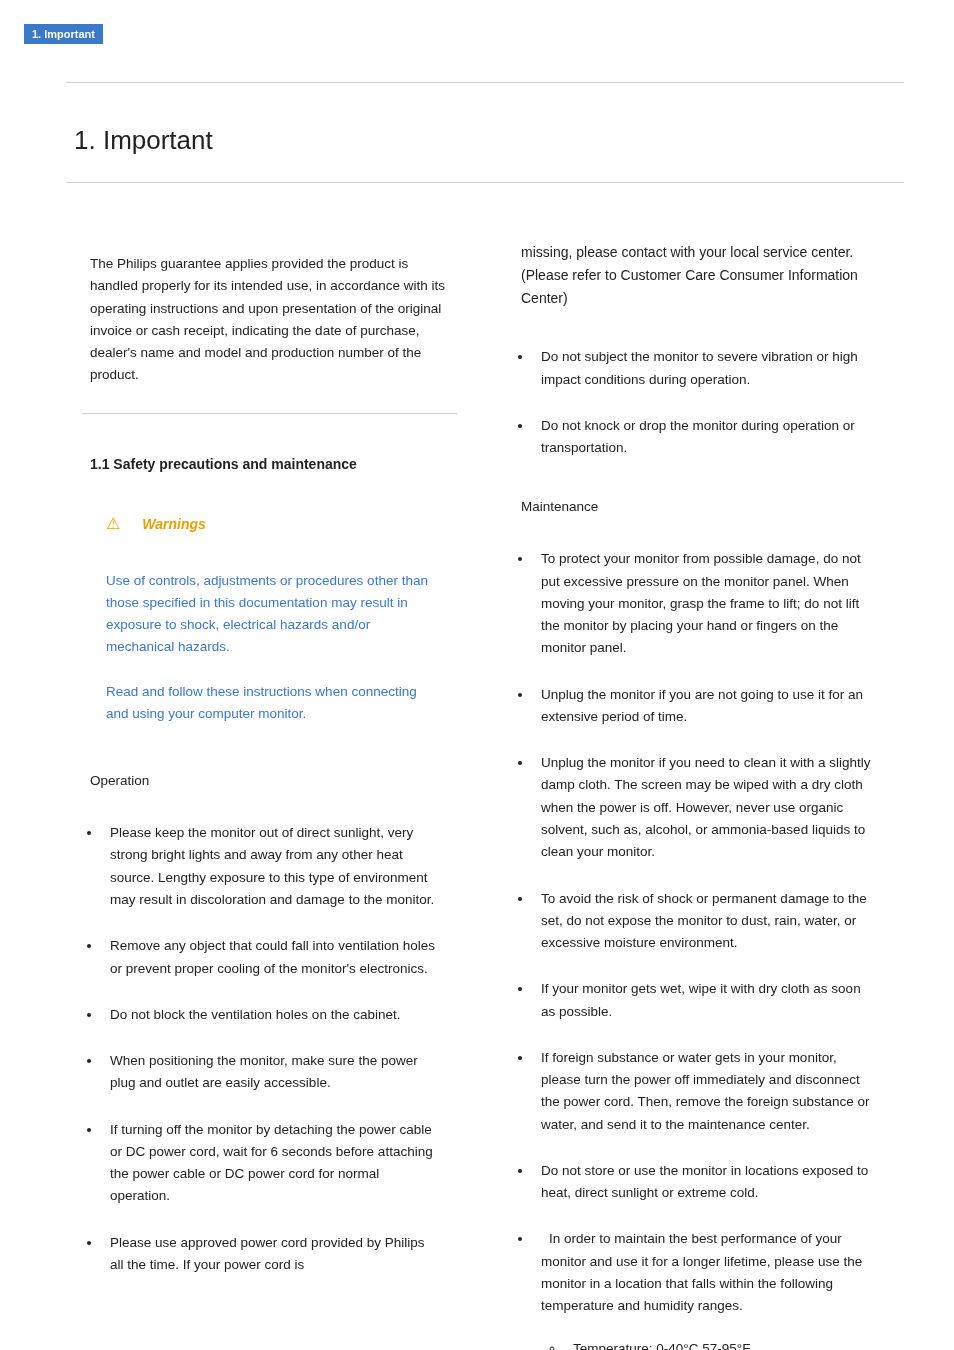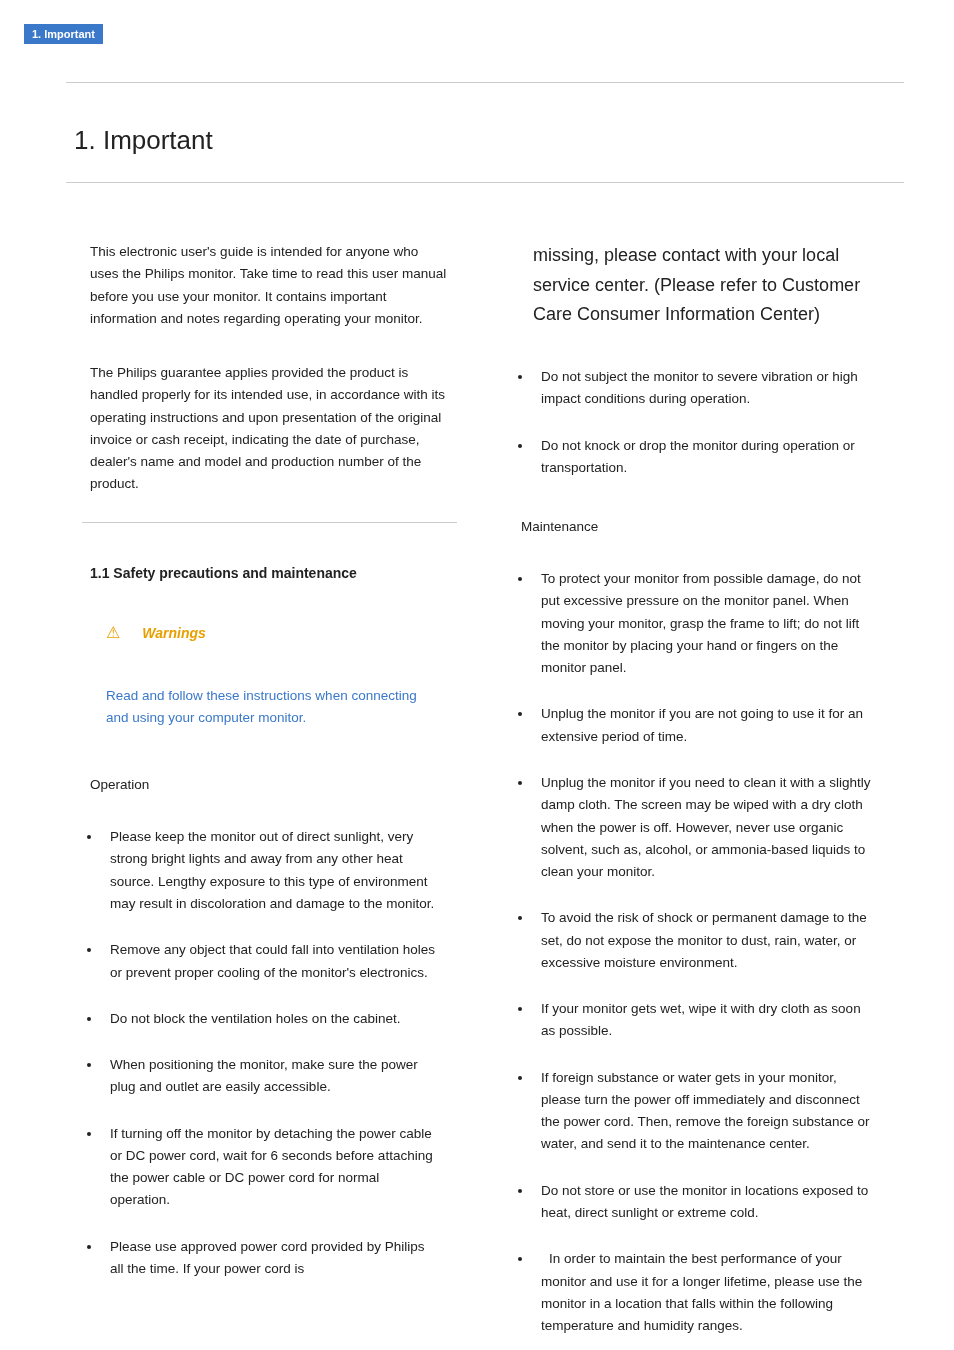--- a/index.html
+++ b/index.html
@@ -157,25 +157,24 @@
     }
 
     ul.sub-bullet-list li {
       font-size: 13.5px;
       line-height: 1.65;
       margin-bottom: 4px;
       color: #222;
     }
 
     .right-intro-text {
-      font-size: 18px;
+      font-size: 14px;
       line-height: 1.65;
       color: #222;
       margin-bottom: 12px;
-      margin-left: 12px;
     }
 
     .page-number {
       text-align: center;
       font-size: 13px;
       color: #555;
       margin-top: 30px;
     }
   </style>
 </head>
@@ -190,34 +189,34 @@
   <hr class="top-rule">
 
   <h1 class="main-title">1.  Important</h1>
 
   <hr class="bottom-rule">
 
   <div class="two-col">
 
     <div class="col-left">
 
-      <p class="intro-text">This electronic user's guide is intended for anyone who uses the Philips monitor. Take time to read this user manual before you use your monitor. It contains important information and notes regarding operating your monitor.</p>
 
       <p class="guarantee-text">The Philips guarantee applies provided the product is handled properly for its intended use, in accordance with its operating instructions and upon presentation of the original invoice or cash receipt, indicating the date of purchase, dealer's name and model and production number of the product.</p>
 
       <hr class="section-rule">
 
       <h2 class="section-title">1.1 Safety precautions and maintenance</h2>
 
       <div class="warnings-block">
         <div class="warnings-header">
           <span class="warning-icon">⚠</span>
           <span class="warnings-label">Warnings</span>
         </div>
         <div class="warnings-text">
+          <p>Use of controls, adjustments or procedures other than those specified in this documentation may result in exposure to shock, electrical hazards and/or mechanical hazards.</p>
           <p style="margin-top:6px;">Read and follow these instructions when connecting and using your computer monitor.</p>
         </div>
       </div>
 
       <h3 class="subsection-title">Operation</h3>
 
       <ul class="bullet-list">
         <li>Please keep the monitor out of direct sunlight, very strong bright lights and away from any other heat source. Lengthy exposure to this type of environment may result in discoloration and damage to the monitor.</li>
         <li>Remove any object that could fall into ventilation holes or prevent proper cooling of the monitor's electronics.</li>
         <li>Do not block the ventilation holes on the cabinet.</li>

